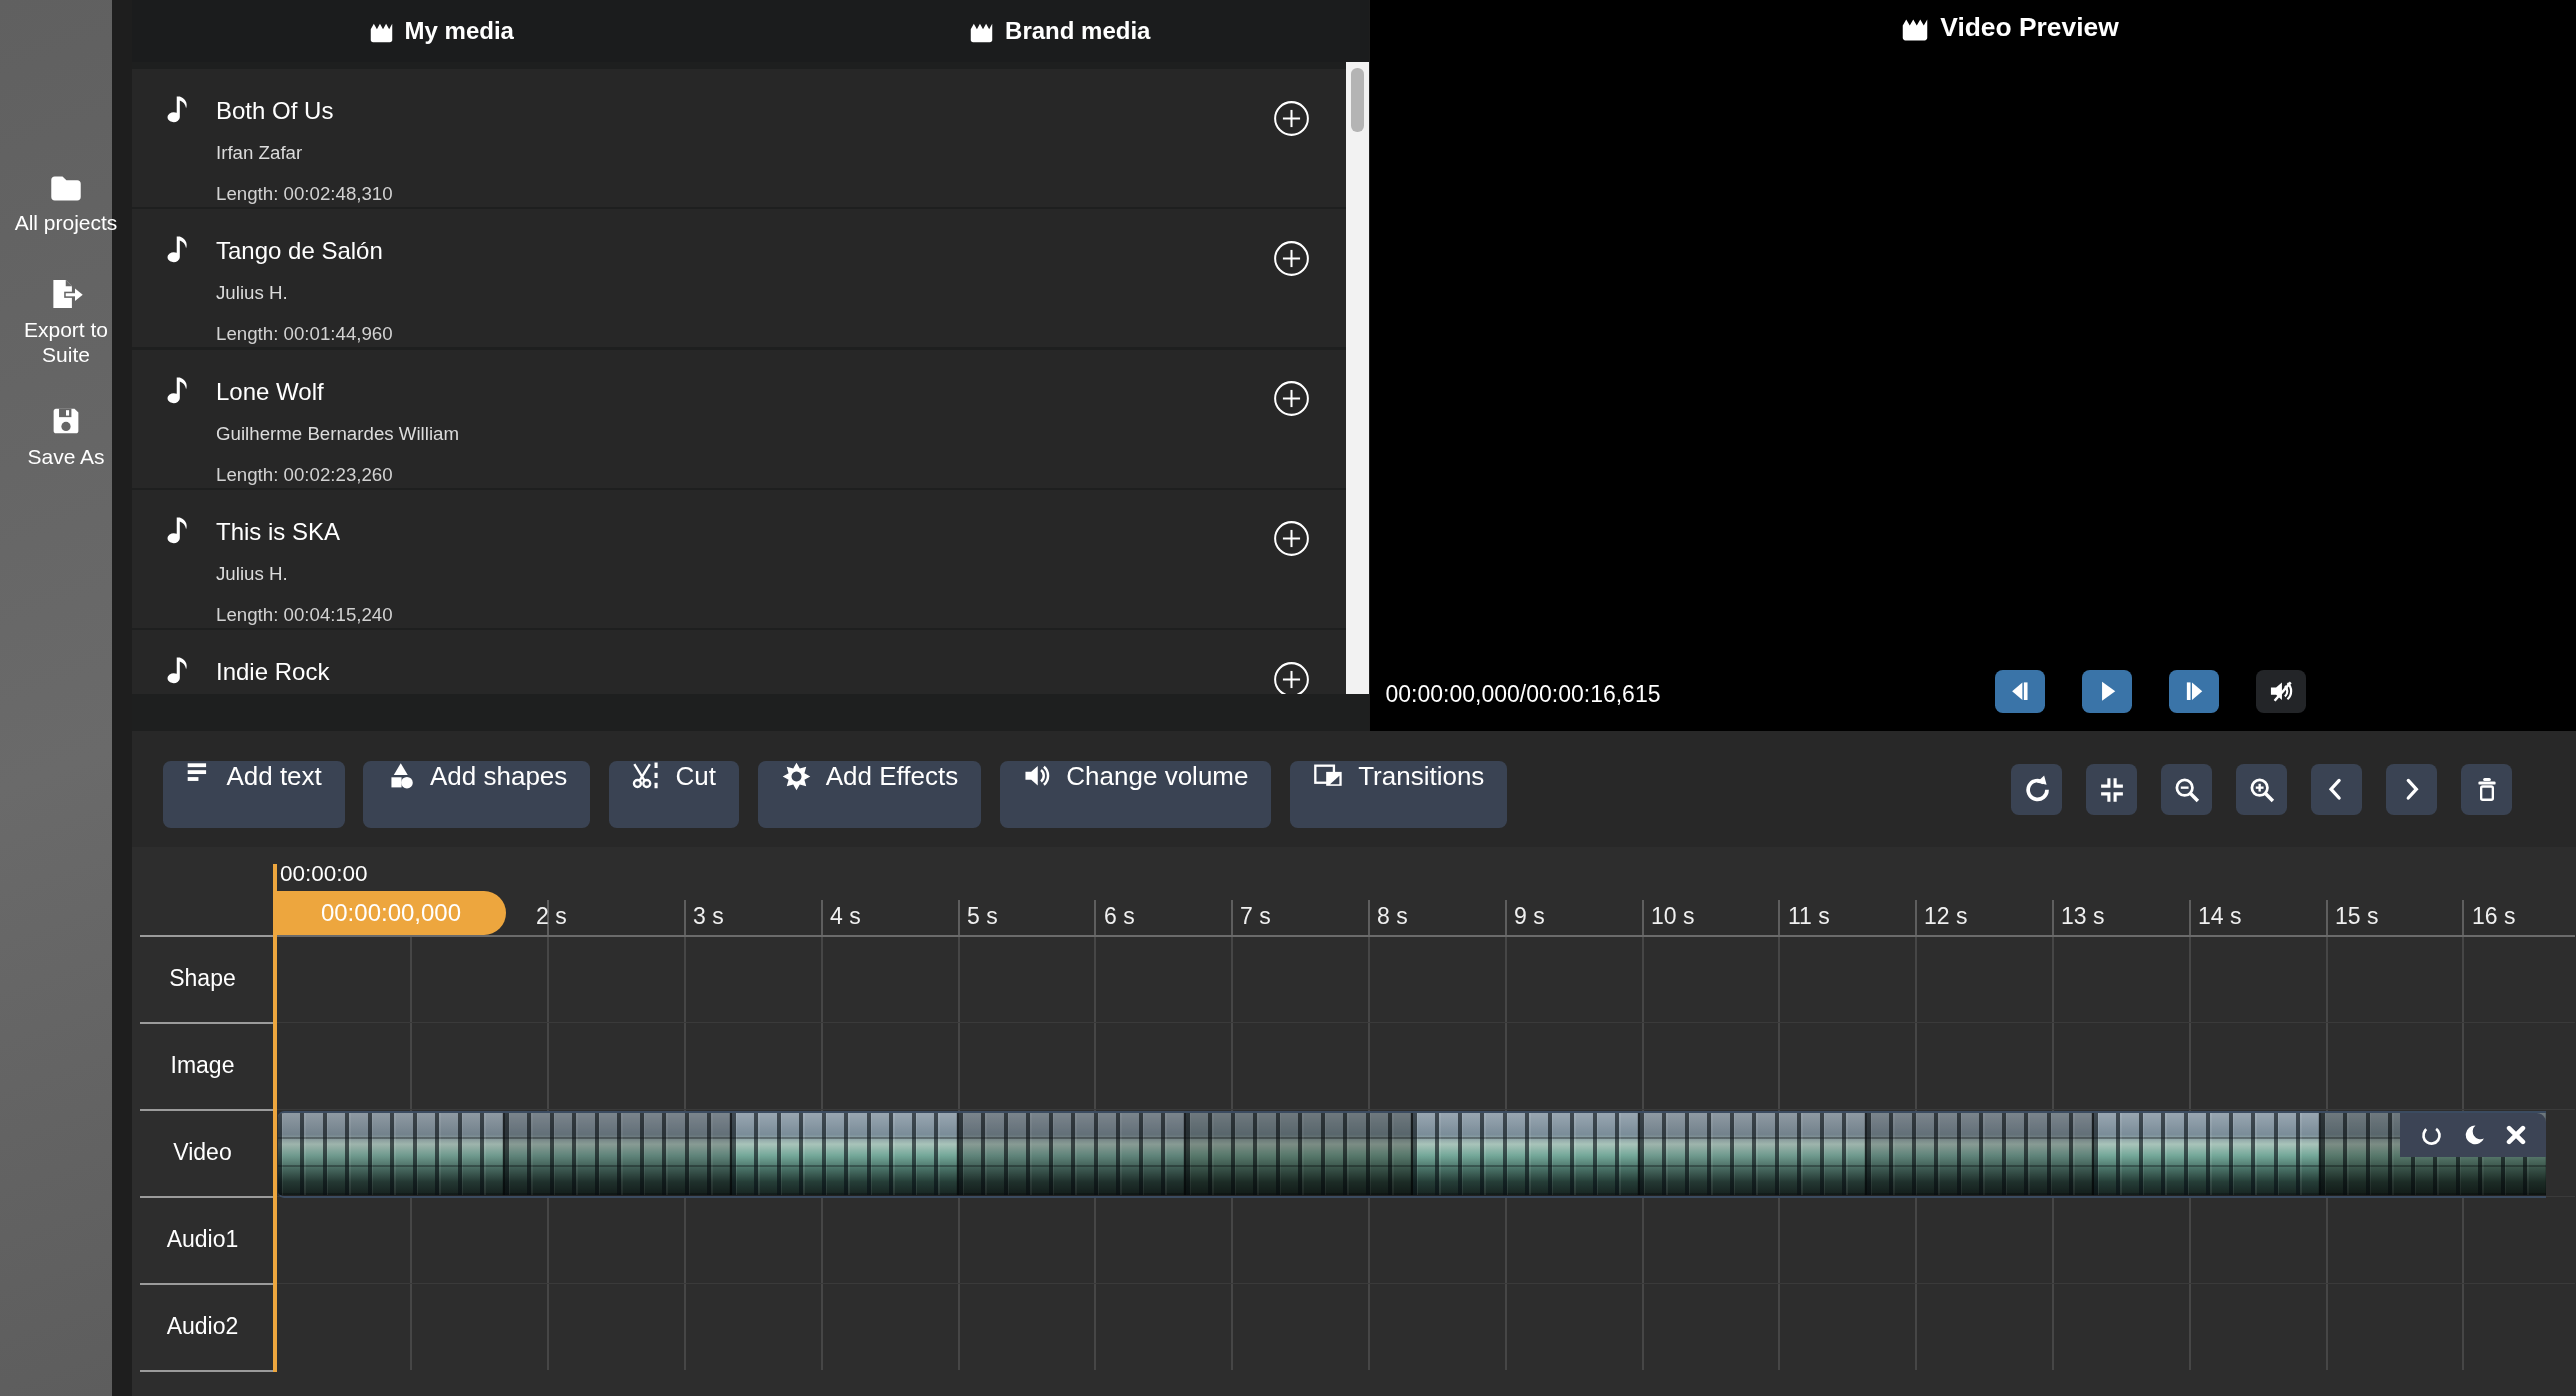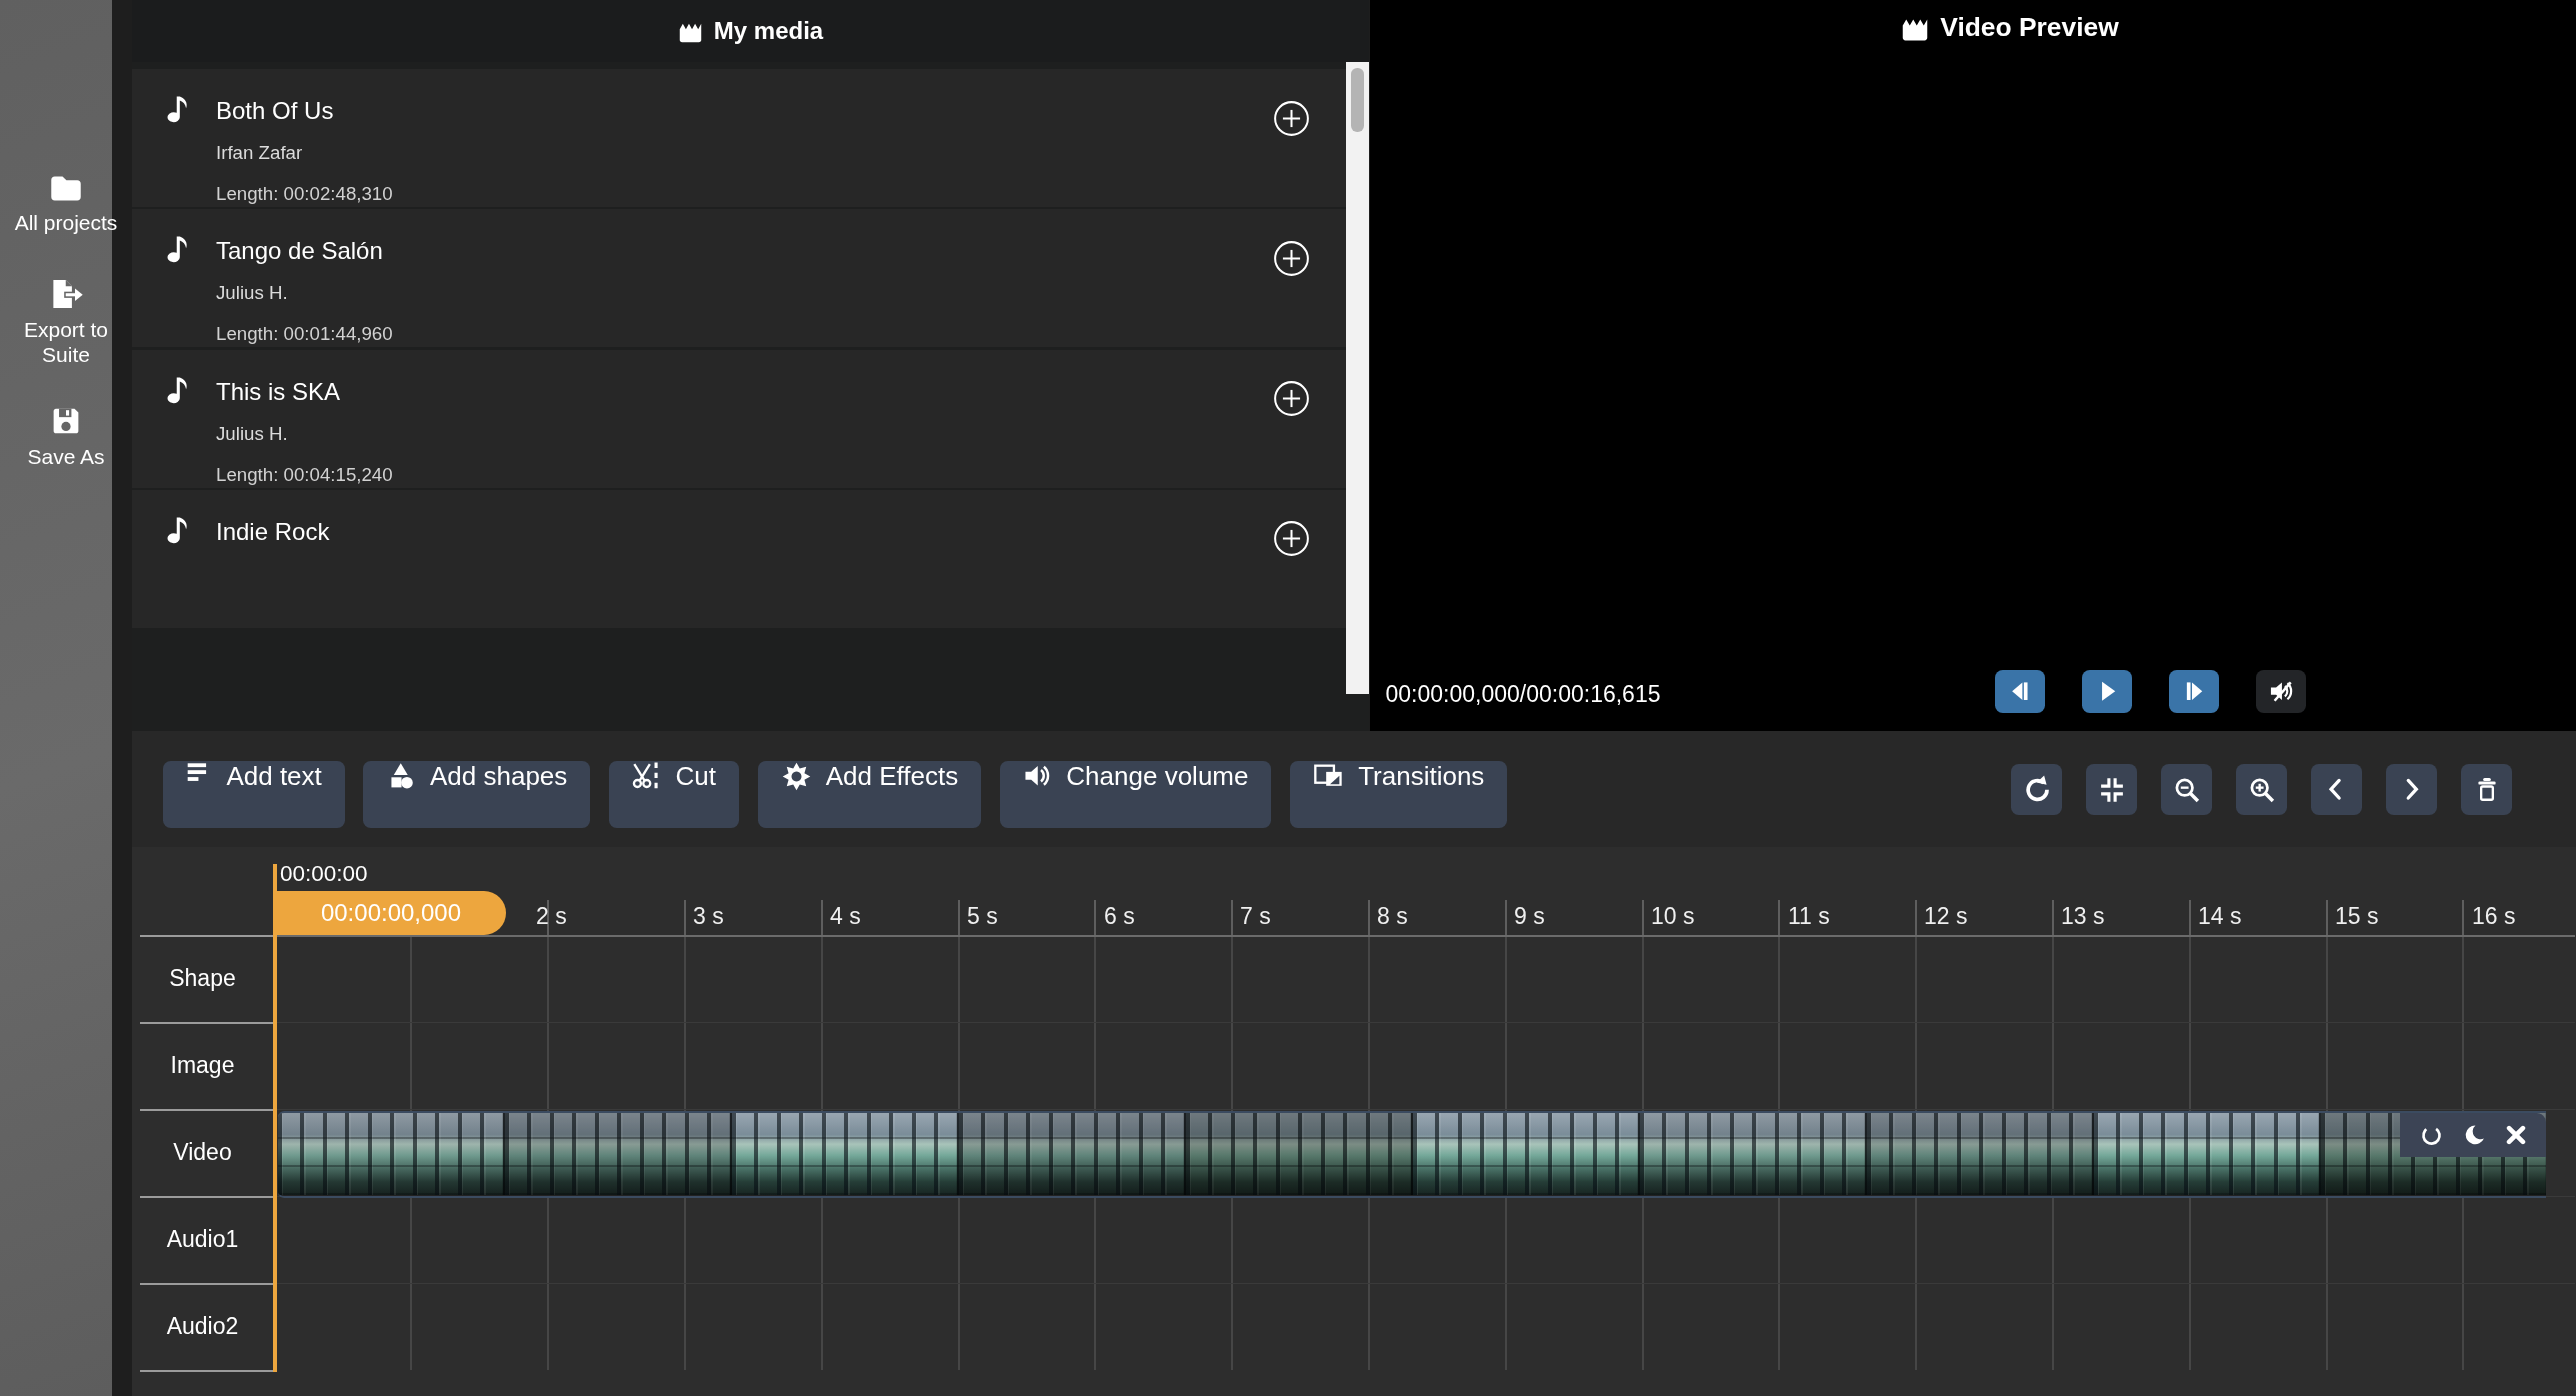--- a/index.html
+++ b/index.html
@@ -116,20 +116,26 @@
   </div>
 
   <div class="media-panel">
     <div class="tabbar">
       <div class="tab">
         <svg width="25" height="23" viewBox="0 0 32 30">
           <path fill="#fff" d="M2 12l4-7 4 7 4-7 4 7 4-7 4 7 4-7v21c0 1.6-1.3 3-3 3H5c-1.7 0-3-1.4-3-3z"></path>
         </svg>
         <span>My media</span>
       </div>
+      <div class="tab">
+        <svg width="25" height="23" viewBox="0 0 32 30">
+          <path fill="#fff" d="M2 12l4-7 4 7 4-7 4 7 4-7 4 7 4-7v21c0 1.6-1.3 3-3 3H5c-1.7 0-3-1.4-3-3z"></path>
+        </svg>
+        <span>Brand media</span>
+      </div>
     </div>
 
     <div class="list-viewport">
         <div class="track-item">
     <svg class="note" viewBox="0 0 30 44">
       <path fill="#fff" d="M14 3 h4 v27 a8 6.5 0 1 1 -4 -5.6 z M18 3 c7.5 3 10.5 8.5 8.2 15.5 c-0.9-5.4-3.7-8.8-8.2-10.3 z"></path>
     </svg>
     <div class="t-title">Both Of Us</div>
     <div class="t-artist">Irfan Zafar</div>
     <div class="t-length">Length: 00:02:48,310</div>
@@ -142,20 +148,36 @@
       <polygon fill="#fff" points="15,8 42,25 15,42"></polygon>
     </svg>
   </div>
         <div class="track-item">
     <svg class="note" viewBox="0 0 30 44">
       <path fill="#fff" d="M14 3 h4 v27 a8 6.5 0 1 1 -4 -5.6 z M18 3 c7.5 3 10.5 8.5 8.2 15.5 c-0.9-5.4-3.7-8.8-8.2-10.3 z"></path>
     </svg>
     <div class="t-title">Tango de Salón</div>
     <div class="t-artist">Julius H.</div>
     <div class="t-length">Length: 00:01:44,960</div>
+    <svg class="t-play" viewBox="0 0 50 50">
+      <circle cx="25" cy="25" r="21" fill="none" stroke="#fff" stroke-width="2.6"></circle>
+      <line x1="14" y1="25" x2="36" y2="25" stroke="#fff" stroke-width="2.6"></line>
+      <line x1="25" y1="14" x2="25" y2="36" stroke="#fff" stroke-width="2.6"></line>
+    </svg>
+    <svg class="t-add" viewBox="0 0 50 50">
+      <polygon fill="#fff" points="15,8 42,25 15,42"></polygon>
+    </svg>
+  </div>
+        <div class="track-item">
+    <svg class="note" viewBox="0 0 30 44">
+      <path fill="#fff" d="M14 3 h4 v27 a8 6.5 0 1 1 -4 -5.6 z M18 3 c7.5 3 10.5 8.5 8.2 15.5 c-0.9-5.4-3.7-8.8-8.2-10.3 z"></path>
+    </svg>
+    <div class="t-title">Lone Wolf</div>
+    <div class="t-artist">Guilherme Bernardes William</div>
+    <div class="t-length">Length: 00:02:23,260</div>
     <svg class="t-play" viewBox="0 0 50 50">
       <circle cx="25" cy="25" r="21" fill="none" stroke="#fff" stroke-width="2.6"></circle>
       <line x1="14" y1="25" x2="36" y2="25" stroke="#fff" stroke-width="2.6"></line>
       <line x1="25" y1="14" x2="25" y2="36" stroke="#fff" stroke-width="2.6"></line>
     </svg>
     <svg class="t-add" viewBox="0 0 50 50">
       <polygon fill="#fff" points="15,8 42,25 15,42"></polygon>
     </svg>
   </div>
         <div class="track-item">

